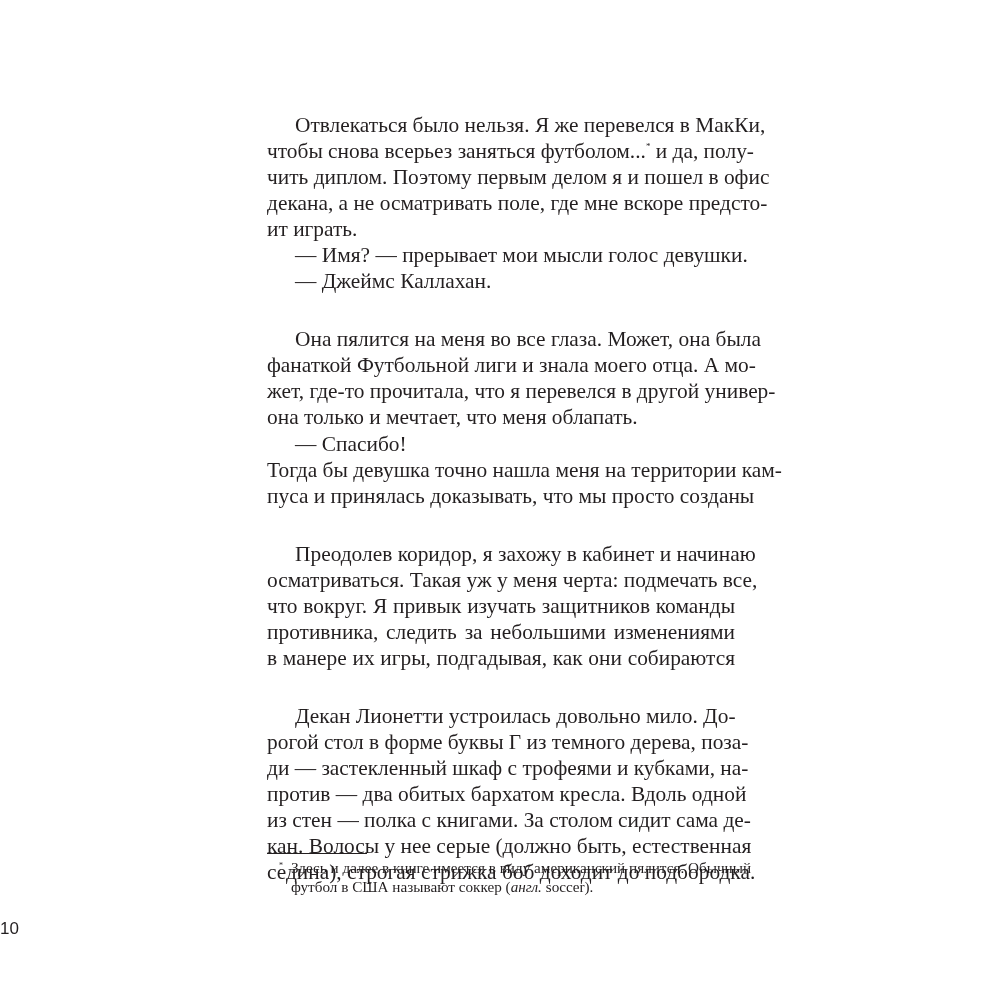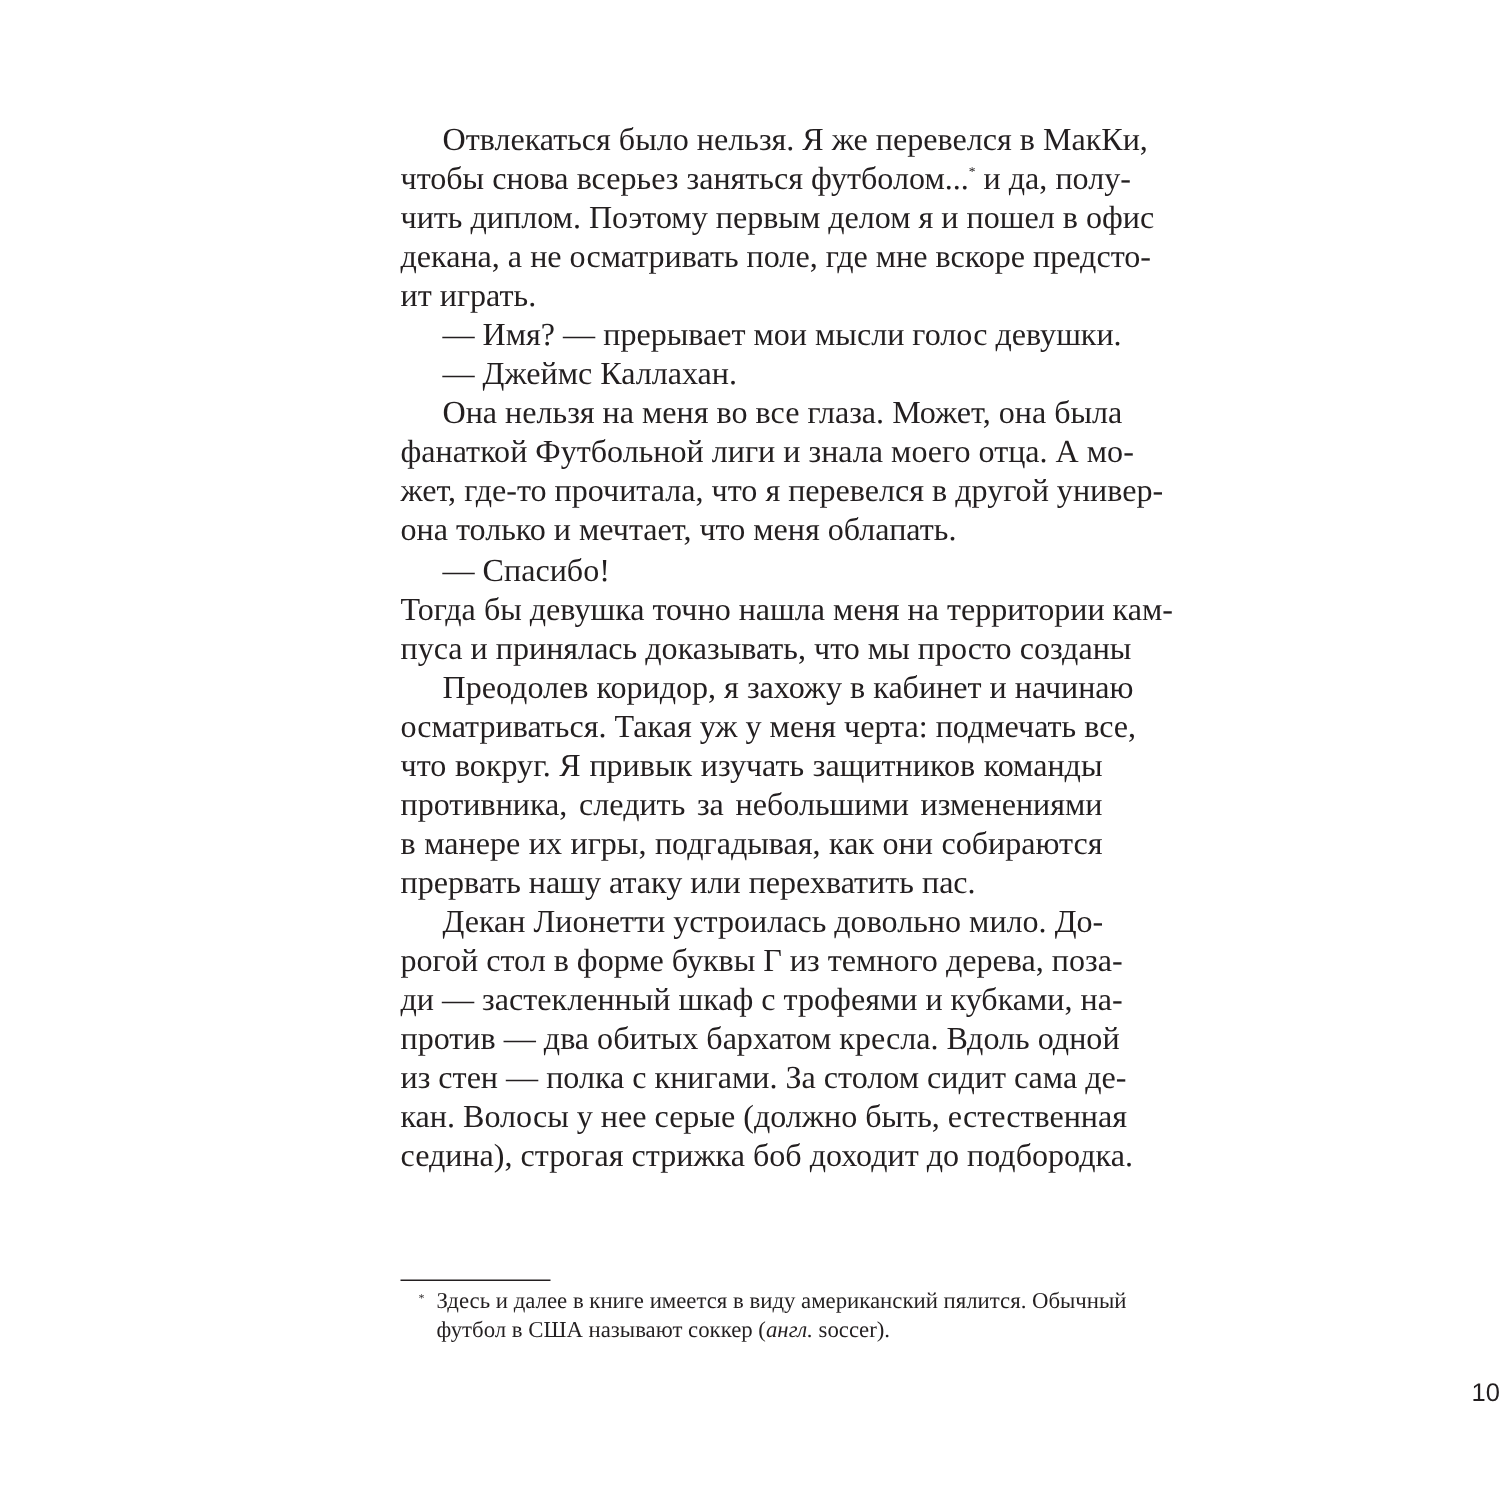--- a/index.html
+++ b/index.html
@@ -32,20 +32,21 @@
       white-space: nowrap;
       text-align-last: justify;
       text-align: justify;
       height: 26.05px;
     }
     .line.last {
       text-align-last: left;
     }
     .line.indent {
       padding-left: 28px;
+      margin-top: 32px;
     }
     .line.dash {
       padding-left: 28px;
       text-align-last: left;
     }
     sup.fnref {
       font-size: 9px;
       vertical-align: 9px;
       line-height: 0;
     }
@@ -83,57 +84,56 @@
       font-size: 8px;
     }
     .footnote em {
       font-style: italic;
     }
     .page-number {
       position: absolute;
       left: 0;
       width: 1000px;
       top: 919px;
-      text-align: right;
+      text-align: left;
       font-family: "Liberation Sans", "DejaVu Sans", sans-serif;
       font-size: 17px;
       color: #231f20;
     }
   </style>
 </head>
 <body>
 
 <div class="page">
   <div class="body-text">
 
     <span class="line indent">Отвлекаться было нельзя. Я же перевелся в МакКи,</span>
     <span class="line"><span>чтобы снова всерьез заняться футболом...</span><sup class="fnref">*</sup><span> и да, полу-</span></span>
     <span class="line">чить диплом. Поэтому первым делом я и пошел в офис</span>
     <span class="line">декана, а не осматривать поле, где мне вскоре предсто-</span>
     <span class="line last">ит играть.</span>
 
     <span class="line dash">— Имя? — прерывает мои мысли голос девушки.</span>
     <span class="line dash">— Джеймс Каллахан.</span>
 
-    <span class="line indent">Она нельзя на меня во все глаза. Может, она была</span>
+    <span class="line indent">Она пялится на меня во все глаза. Может, она была</span>
     <span class="line">фанаткой Футбольной лиги и знала моего отца. А мо-</span>
     <span class="line">жет, где-то прочитала, что я перевелся в другой универ-</span>
     <span class="line last">она только и мечтает, что меня облапать.</span>
 
     <span class="line dash">— Спасибо!</span>
 
     <span class="line">Тогда бы девушка точно нашла меня на территории кам-</span>
     <span class="line">пуса и принялась доказывать, что мы просто созданы</span>
 
     <span class="line indent">Преодолев коридор, я захожу в кабинет и начинаю</span>
     <span class="line">осматриваться. Такая уж у меня черта: подмечать все,</span>
     <span class="line">что вокруг. Я привык изучать защитников команды</span>
     <span class="line">противника, следить за небольшими изменениями</span>
     <span class="line">в манере их игры, подгадывая, как они собираются</span>
-    <span class="line last">прервать нашу атаку или перехватить пас.</span>
 
     <span class="line indent">Декан Лионетти устроилась довольно мило. До-</span>
     <span class="line">рогой стол в форме буквы Г из темного дерева, поза-</span>
     <span class="line">ди — застекленный шкаф с трофеями и кубками, на-</span>
     <span class="line">против — два обитых бархатом кресла. Вдоль одной</span>
     <span class="line">из стен — полка с книгами. За столом сидит сама де-</span>
     <span class="line">кан. Волосы у нее серые (должно быть, естественная</span>
     <span class="line">седина), строгая стрижка боб доходит до подбородка.</span>
 
   </div>

